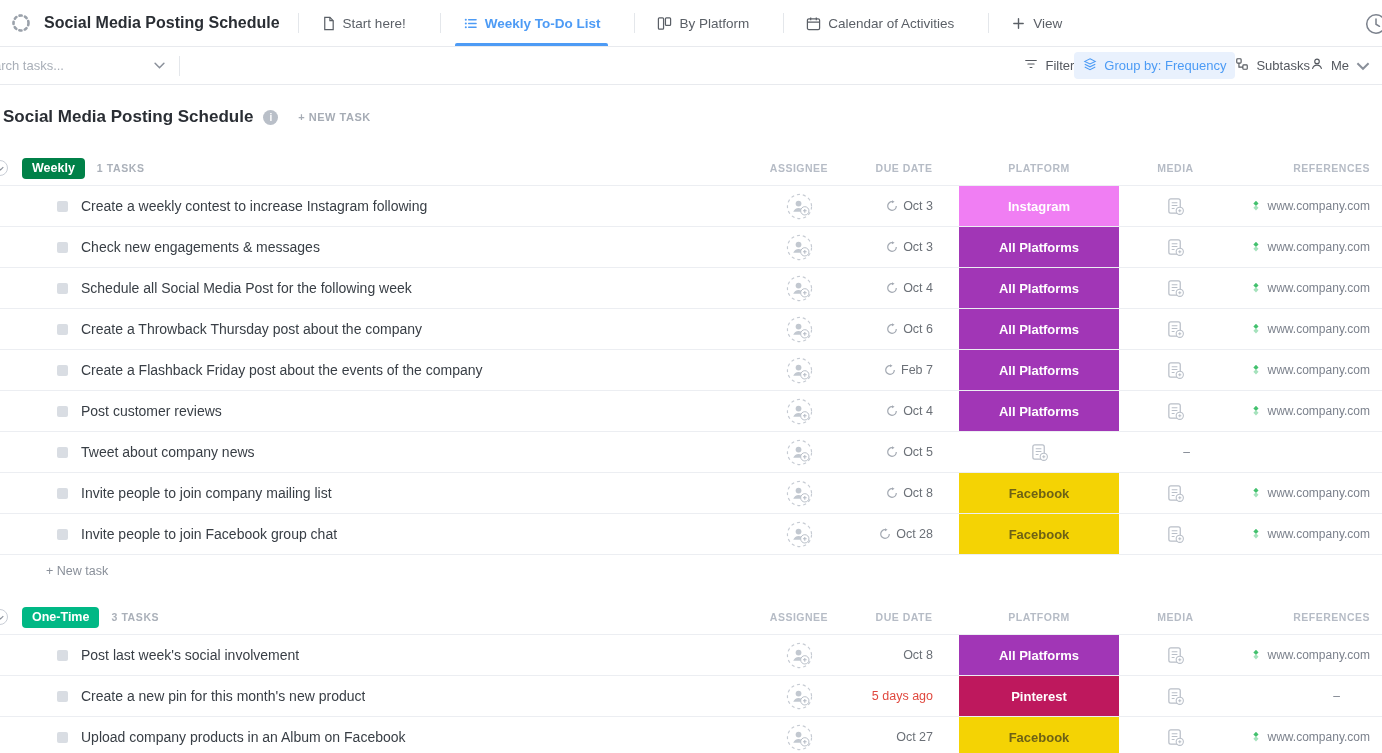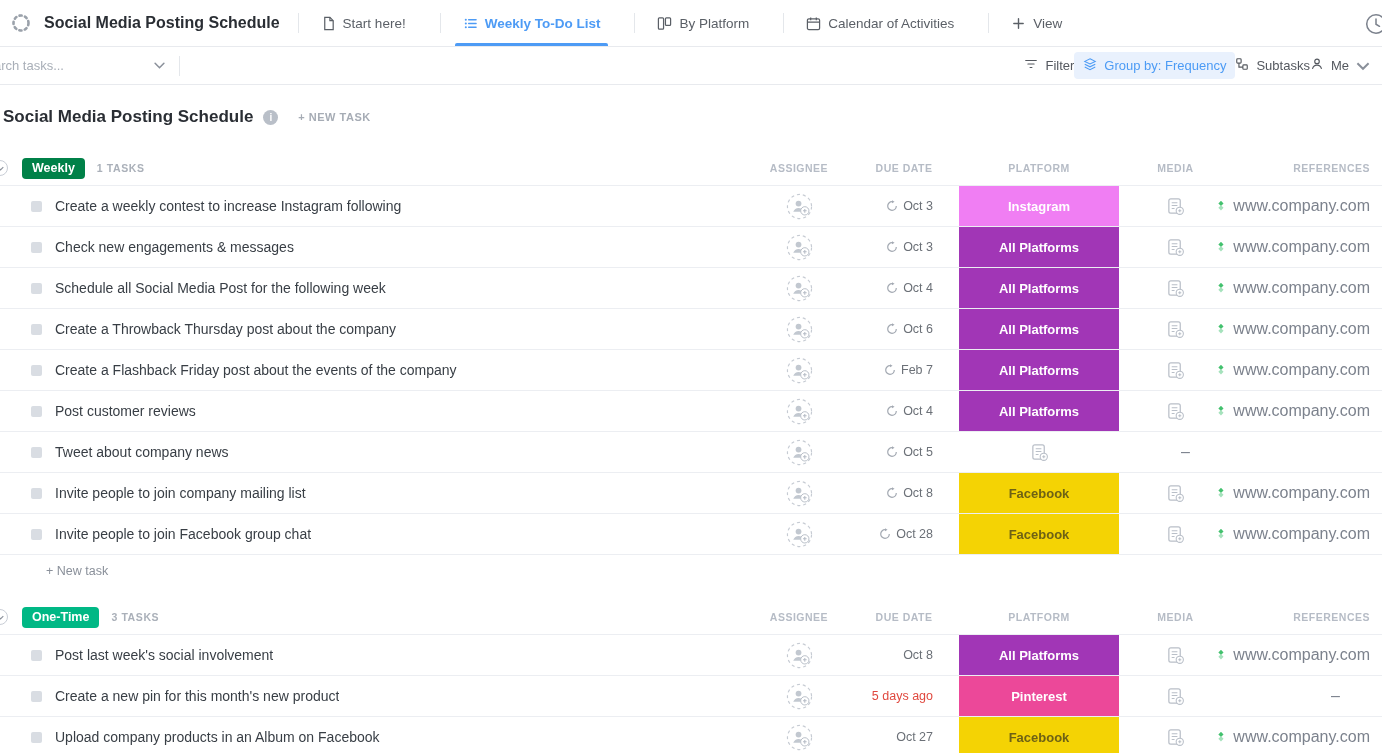--- a/index.html
+++ b/index.html
@@ -48,36 +48,36 @@
   .gh-left { display:flex; align-items:center; gap:12px; padding-left:22px; position:relative; }
   .collapse-toggle { position:absolute; left:-8px; top:50%; transform:translateY(-50%); width:16px; height:16px; border:1px solid #C9CED6; border-radius:50%; background:#fff; display:flex; align-items:center; justify-content:center; color:#8A909A; cursor:pointer; }
   .collapse-toggle svg { width:7px; height:5px; }
   .badge { height:21px; display:inline-flex; align-items:center; padding:0 10px; border-radius:4px; color:#fff; font-size:12.5px; font-weight:700; cursor:pointer; white-space:nowrap; }
   .count { font-size:10.5px; color:#AAB0B9; letter-spacing:.6px; font-weight:600; }
   .col-h { font-size:10.5px; color:#B6BCC6; letter-spacing:.5px; font-weight:600; text-align:center; }
   .col-h.right { text-align:right; padding-right:12px; }
 
   .rows { border-top:1px solid #ECEEF2; }
   .row { height:41px; background:#fff; border-bottom:1px solid #ECEEF2; cursor:pointer; }
-  .name-cell { display:flex; align-items:center; gap:13px; padding-left:31px; font-size:14px; color:#383E45; overflow:hidden; }
+  .name-cell { display:flex; align-items:center; gap:13px; padding-left:31px; font-size:14px; color:#383E45; overflow:hidden;margin-left:26px; }
   .checkbox { width:11px; height:11px; border-radius:2px; background:#D9DDE3; flex:none; cursor:pointer; }
   .task-name { white-space:nowrap; overflow:hidden; text-overflow:ellipsis; }
   .assignee-cell { display:flex; justify-content:center; }
   .avatar-add { display:flex; cursor:pointer; }
   .avatar-add svg { width:27px; height:27px; }
   .due-cell { display:flex; justify-content:flex-end; align-items:center; gap:5px; padding-right:26px; font-size:12.5px; color:#6B7077; }
   .recur { display:flex; color:#A3A9B2; }
   .recur svg { width:12px; height:12px; }
   .due-text.overdue { color:#E0483E; }
   .platform-cell { height:100%; }
   .platform-badge { width:100%; height:100%; display:flex; align-items:center; justify-content:center; font-size:13px; font-weight:700; cursor:pointer; }
   .media-cell { display:flex; justify-content:center; }
   .media-icon { display:flex; cursor:pointer; }
   .media-icon svg { width:19px; height:19px; }
-  .refs { display:flex; justify-content:flex-end; align-items:center; gap:6px; padding-right:12px; font-size:16px; color:#7C828D; }
+  .refs { display:flex; justify-content:flex-end; align-items:center; gap:6px; padding-right:12px; font-size:12px; color:#7C828D; }
   .refs.dash { padding-right:42px; }
   .ref-icon { display:flex; }
   .ref-icon svg { width:11px; height:11px; }
   .add-task { font-size:12.5px; color:#8A909A; padding:9px 0 8px 46px; cursor:pointer; }
 </style>
 </head>
 <body>
 
 <div class="app">
 
@@ -723,21 +723,21 @@
           <circle cx="19.5" cy="18.5" r="4.3" fill="#fff" stroke="#B6BCC6" stroke-width="1"></circle>
           <path d="M19.5 16.6v3.8M17.6 18.5h3.8" stroke="#B6BCC6" stroke-width="1.1"></path>
         </svg>
       </span>
     </div>
     <div class="due-cell">
 
       <span class="due-text overdue">5 days ago</span>
     </div>
     <div class="platform-cell">
-      <span class="platform-badge" style="background: #ec4899; color: rgb(255, 255, 255);">Pinterest</span>
+      <span class="platform-badge" style="background: #be185d; color: rgb(255, 255, 255);">Pinterest</span>
     </div>
     <div class="media-cell">
       <span class="media-icon">
         <svg viewBox="0 0 20 20">
           <rect x="3" y="2" width="12" height="15" rx="2" fill="none" stroke="#B9BFC8" stroke-width="1.3"></rect>
           <path d="M6 6h6M6 9h6M6 12h3" stroke="#B9BFC8" stroke-width="1.1"></path>
           <circle cx="14.5" cy="14.5" r="3.8" fill="#fff" stroke="#B9BFC8" stroke-width="1.1"></circle>
           <path d="M14.5 12.9v3.2M12.9 14.5h3.2" stroke="#B9BFC8" stroke-width="1.1"></path>
         </svg>
       </span>

